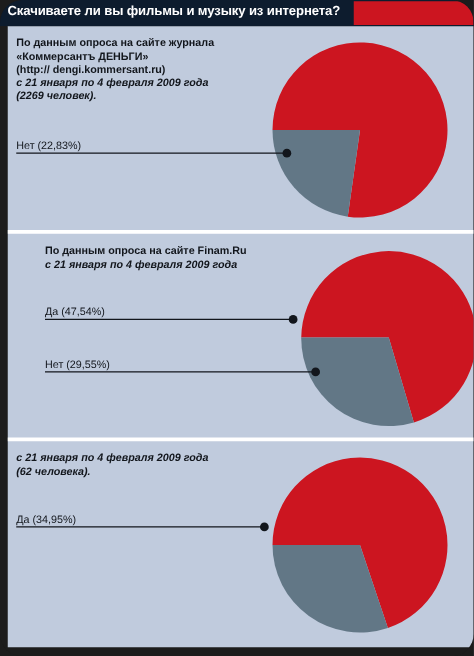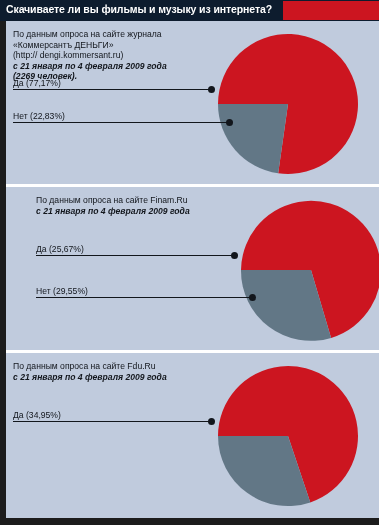--- a/index.html
+++ b/index.html
@@ -12,20 +12,21 @@
     height: 525px;
     overflow: hidden;
     font-family: "Liberation Sans", sans-serif;
   }
   .infographic {
     position: relative;
     width: 379px;
     height: 525px;
     background: #1c1c1c;
     overflow: hidden;
+    border-radius: 18px;
   }
 
   
   .header {
     position: absolute;
     left: 0;
     top: 0;
     width: 379px;
     height: 21px;
     background: #0d1c2e;
@@ -87,21 +88,21 @@
     top: 8px;
     width: 215px;
     color: #12161c;
   }
   .caption-line {
     display: block;
     font-size: 8.6px;
     line-height: 10.6px;
     white-space: nowrap;
   }
-  .caption-line.bold   { font-weight: normal; }
+  .caption-line.bold   { font-weight: bold; }
   .caption-line.italic { font-style: italic; font-weight: bold; }
 
   
   .leader {
     position: absolute;
     left: 0;
     height: 14px;
   }
   .leader-label {
     position: absolute;
@@ -172,25 +173,20 @@
 
       <div class="pie-wrap" style="left:207px; top:8px;">
         <svg class="pie-svg" width="150" height="150" viewBox="0 0 150 150">
 
           <path d="M 75 75 L 5 75 A 70 70 0 1 1 65.2 144.3 Z" fill="#cc1520"></path>
 
           <path d="M 75 75 L 65.2 144.3 A 70 70 0 0 1 5 75 Z" fill="#627786"></path>
         </svg>
       </div>
 
-      <div class="leader" style="top:55px; width:100%;">
-        <span class="leader-label">Да (77,17%)</span>
-        <span class="leader-rule" style="width:198px;"></span>
-        <span class="leader-dot" style="left:202px;"></span>
-      </div>
 
       <div class="leader" style="top:88px; width:100%;">
         <span class="leader-label">Нет (22,83%)</span>
         <span class="leader-rule" style="width:216px;"></span>
         <span class="leader-dot" style="left:220px;"></span>
       </div>
     </div>
 
     <div class="divider divider-0"></div>
 
@@ -203,39 +199,39 @@
 
       <div class="pie-wrap" style="left:207px; top:8px;">
         <svg class="pie-svg" width="150" height="150" viewBox="0 0 150 150">
 
           <path d="M 75 75 L 5 75 A 70 70 0 1 1 95.1 142.9 Z" fill="#cc1520"></path>
           <path d="M 75 75 L 95.1 142.9 A 70 70 0 0 1 5 75 Z" fill="#627786"></path>
         </svg>
       </div>
 
       <div class="leader" style="top:55px; width:100%;">
-        <span class="leader-label">Да (25,67%)</span>
+        <span class="leader-label">Да (47,54%)</span>
         <span class="leader-rule" style="width:198px;"></span>
         <span class="leader-dot" style="left:202px;"></span>
       </div>
 
       <div class="leader" style="top:97px; width:100%;">
         <span class="leader-label">Нет (29,55%)</span>
         <span class="leader-rule" style="width:216px;"></span>
         <span class="leader-dot" style="left:220px;"></span>
       </div>
     </div>
 
     <div class="divider divider-1"></div>
 
     <div class="block block-2">
 
       <div class="caption">
-        <span class="caption-line bold">По данным опроса на сайте Fdu.Ru</span>
         <span class="caption-line italic">с  21 января по 4 февраля 2009 года</span>
+        <span class="caption-line italic">(62 человека).</span>
       </div>
 
       <div class="pie-wrap" style="left:207px; top:8px;">
         <svg class="pie-svg" width="150" height="150" viewBox="0 0 150 150">
 
           <path d="M 75 75 L 5 75 A 70 70 0 1 1 97.3 141.4 Z" fill="#cc1520"></path>
           <path d="M 75 75 L 97.3 141.4 A 70 70 0 0 1 5 75 Z" fill="#627786"></path>
         </svg>
       </div>
 

